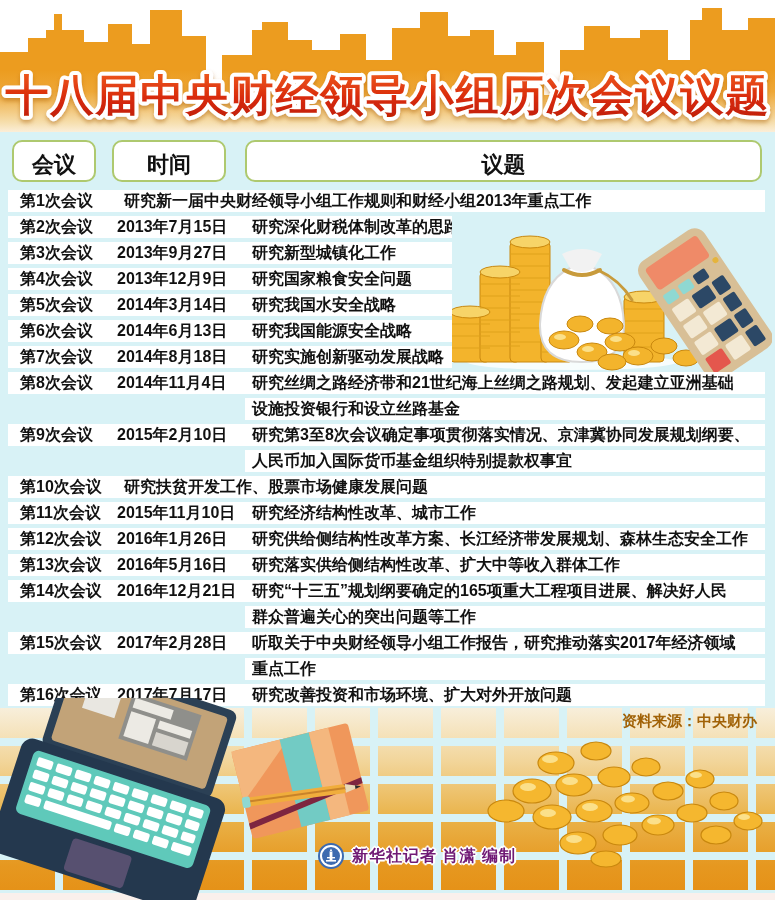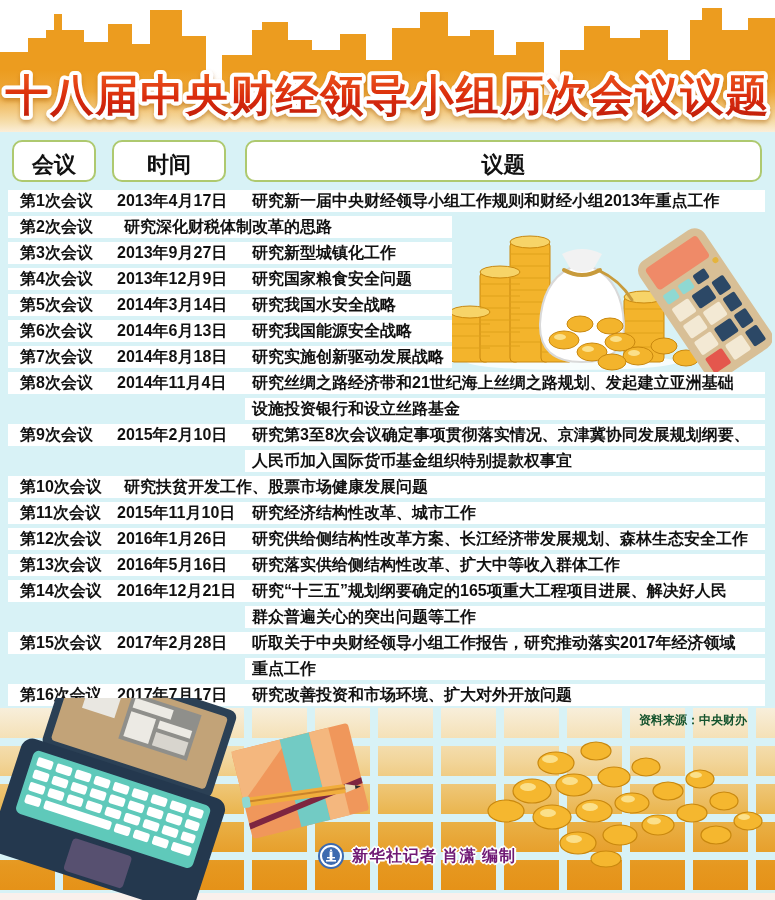--- a/index.html
+++ b/index.html
@@ -44,21 +44,21 @@
   .bottom-strip { position:absolute; left:0; top:893px; width:775px; height:7px; background:#faf0ec; }
 
   
   .deco { position:absolute; }
   #money-illus   { left:452px; top:212px; }
   #laptop        { left:0px;  top:698px; }
   #notebook      { left:228px; top:718px; }
   #coins-scatter { left:486px; top:733px; }
 
   
-  .source { position:absolute; right:28px; top:712px; font-size:12px; font-weight:bold; color:#14532d; }
+  .source { position:absolute; right:18px; top:712px; font-size:15px; font-weight:bold; color:#a16207; }
   .credit { position:absolute; left:318px; top:843px; display:flex; align-items:center; gap:8px; }
   .credit .txt { font-size:16px; font-weight:bold; color:#701a75; letter-spacing:1px;
     text-shadow:-2px 0 0 #fff, 2px 0 0 #fff, 0 -2px 0 #fff, 0 2px 0 #fff,
                 -1px -1px 0 #fff, 1px -1px 0 #fff, -1px 1px 0 #fff, 1px 1px 0 #fff; }
 </style>
 </head>
 <body>
 
 <div id="poster">
 
@@ -90,31 +90,31 @@
   </div>
   <div class="hbox time">
     <span>时间</span>
   </div>
 
   <div class="rows" id="rows">
     <div class="row">
       <div class="c-meet">
           <div class="strip">第1次会议</div>
         </div>
-      <div class="c-time">
-          <div class="strip">2013年4月17日</div>
-        </div>
       <div class="c-topic">
           <div class="strip">研究新一届中央财经领导小组工作规则和财经小组2013年重点工作</div>
         </div>
     </div>
 
     <div class="row">
       <div class="c-meet">
           <div class="strip">第2次会议</div>
+        </div>
+      <div class="c-time">
+          <div class="strip">2013年7月15日</div>
         </div>
       <div class="c-topic">
           <div class="strip">研究深化财税体制改革的思路</div>
         </div>
     </div>
 
     <div class="row">
       <div class="c-meet">
           <div class="strip">第3次会议</div>
         </div>

